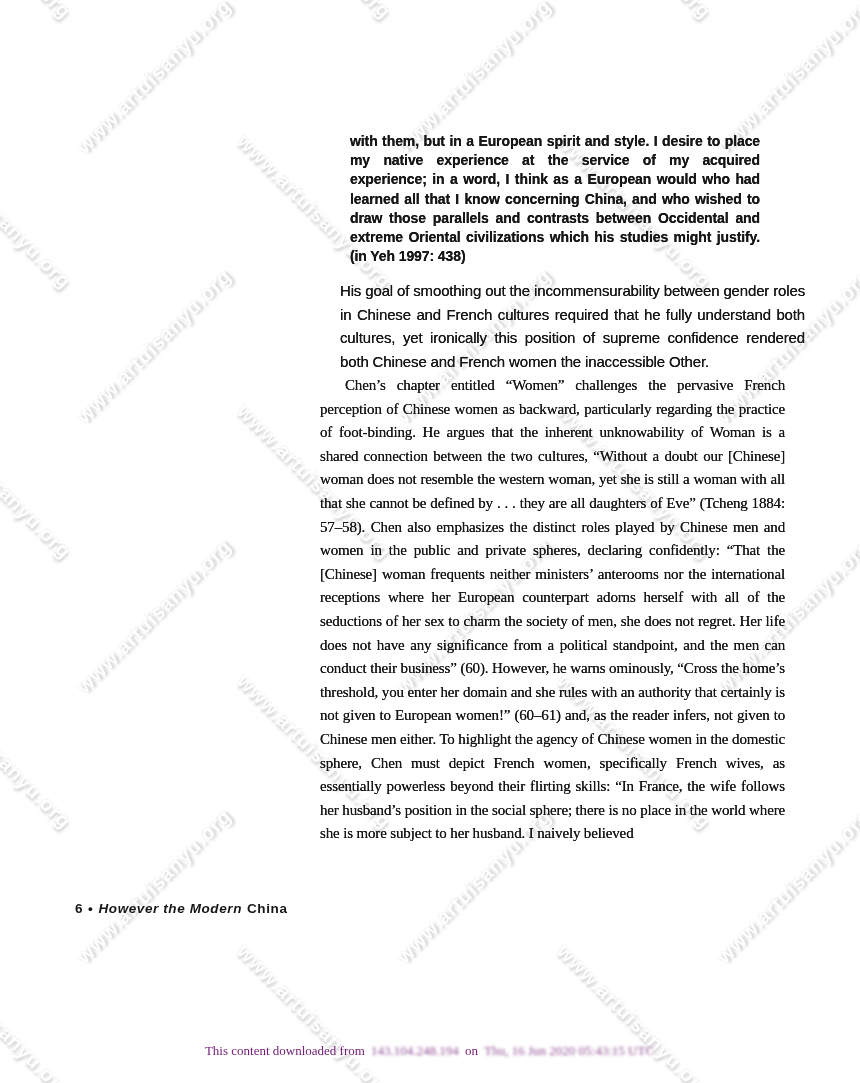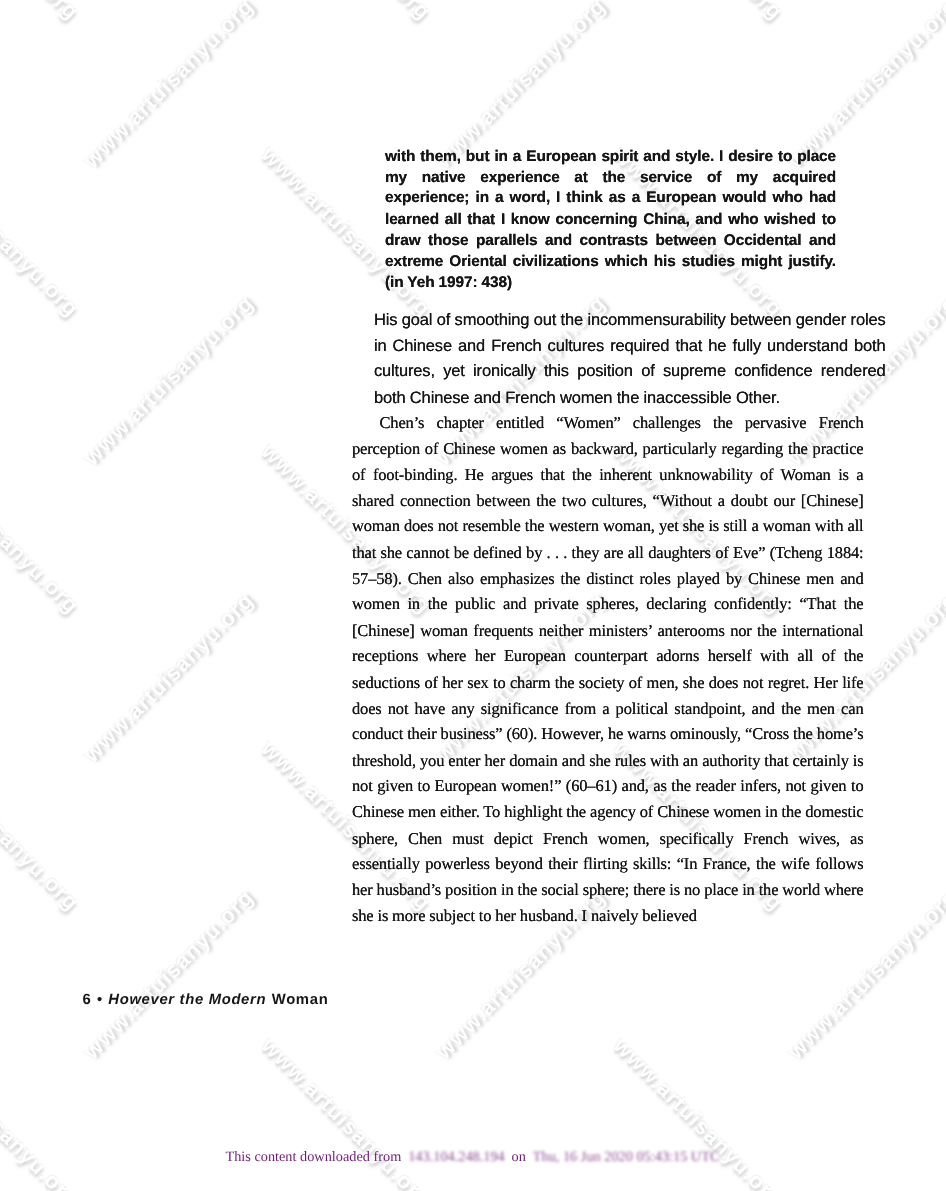--- a/index.html
+++ b/index.html
@@ -131,21 +131,21 @@
 
   <div class="content-layer">
 
     <blockquote class="block-quote">with them, but in a European spirit and style. I desire to place my native experience at the service of my acquired experience; in a word, I think as a European would who had learned all that I know concerning China, and who wished to draw those parallels and contrasts between Occidental and extreme Oriental civilizations which his studies might justify. (in Yeh 1997: 438)</blockquote>
 
     <p class="body-para" id="para-1">His goal of smoothing out the incommensurability between gender roles in Chinese and French cultures required that he fully understand both cultures, yet ironically this position of supreme confidence rendered both Chinese and French women the inaccessible Other.</p>
 
     <p class="body-para" id="para-2">Chen’s chapter entitled “Women” challenges the pervasive French perception of Chinese women as backward, particularly regarding the practice of foot-binding. He argues that the inherent unknowability of Woman is a shared connection between the two cultures, “Without a doubt our [Chinese] woman does not resemble the western woman, yet she is still a woman with all that she cannot be defined by . . . they are all daughters of Eve” (Tcheng 1884: 57–58). Chen also emphasizes the distinct roles played by Chinese men and women in the public and private spheres, declaring confidently: “That the [Chinese] woman frequents neither ministers’ anterooms nor the international receptions where her European counterpart adorns herself with all of the seductions of her sex to charm the society of men, she does not regret. Her life does not have any significance from a political standpoint, and the men can conduct their business” (60). However, he warns ominously, “Cross the home’s threshold, you enter her domain and she rules with an authority that certainly is not given to European women!” (60–61) and, as the reader infers, not given to Chinese men either. To highlight the agency of Chinese women in the domestic sphere, Chen must depict French women, specifically French wives, as essentially powerless beyond their flirting skills: “In France, the wife follows her husband’s position in the social sphere; there is no place in the world where she is more subject to her husband. I naively believed</p>
 
     <div class="running-foot">
-      <span>6</span><span class="bullet">•</span><span class="title-italic">However the Modern</span><span>Woman</span>
+      <span>6</span><span class="bullet">•</span><span class="title-italic">However the Modern</span><span>China</span>
     </div>
 
     <div class="jstor-note">
       <div>
         <span class="word-gap">This content downloaded from</span>
         <span class="redacted">143.104.248.194</span>
         <span class="word-gap">on</span>
         <span class="redacted">Thu, 16 Jun 2020 05:43:15 UTC</span>
       </div>
     </div>

